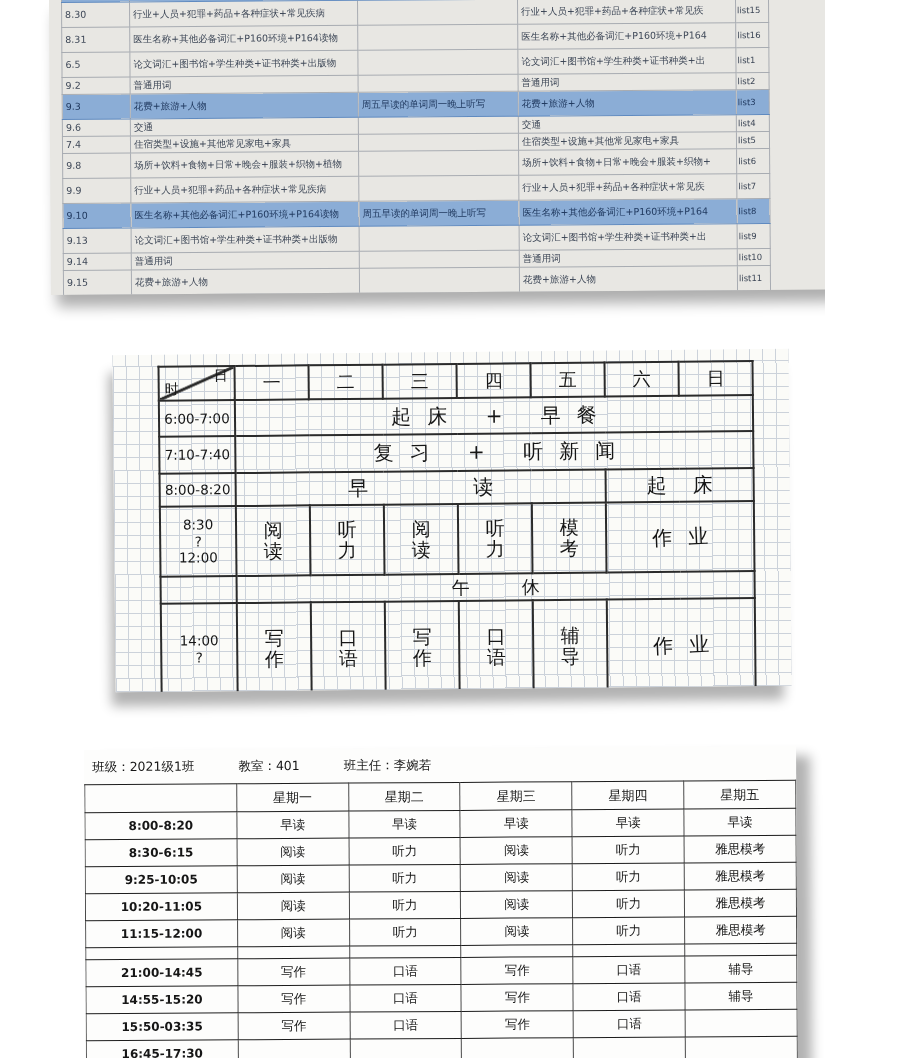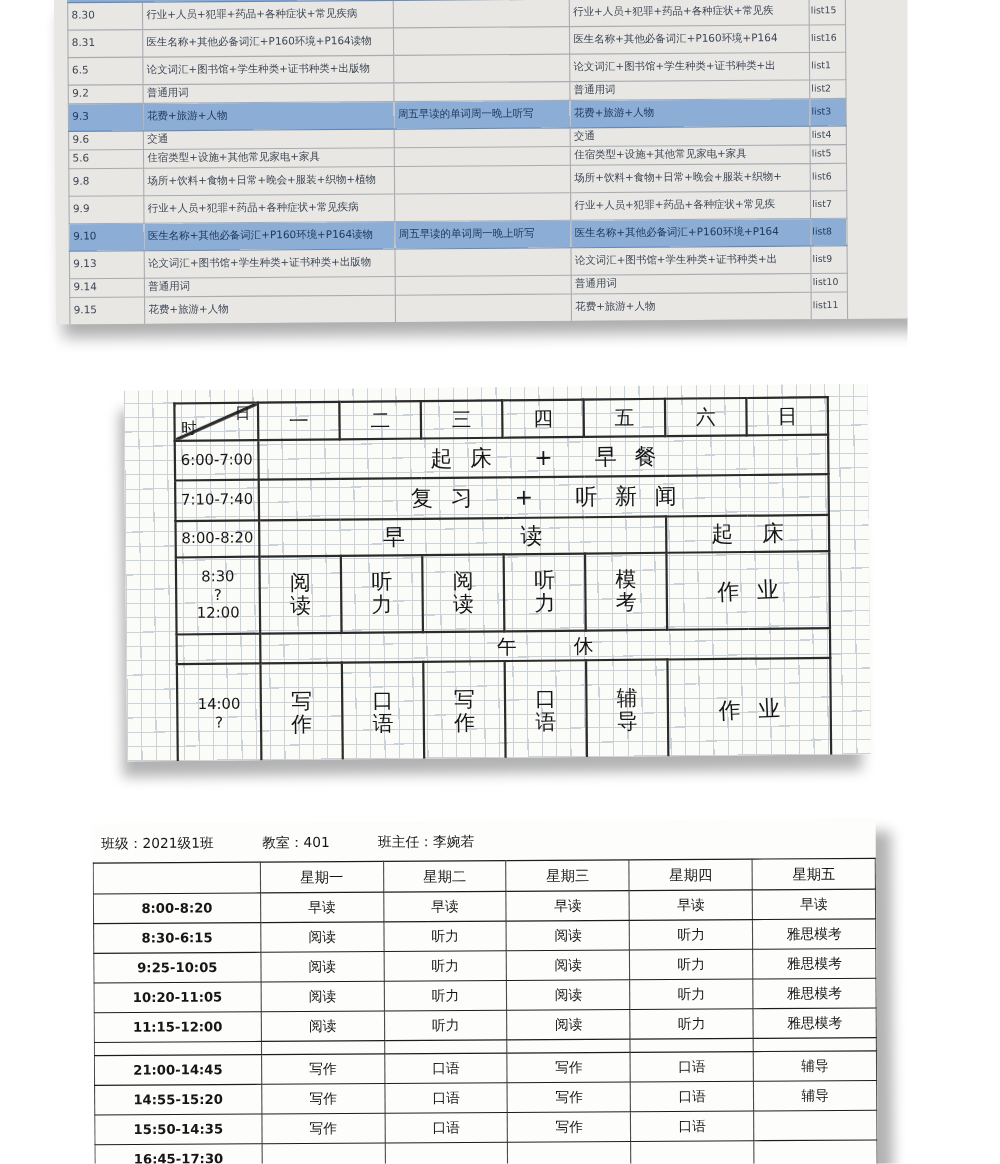--- a/index.html
+++ b/index.html
@@ -136,21 +136,21 @@
             <td class="lst">list3</td>
           </tr>
           <tr class="short">
             <td>9.6</td>
             <td>交通</td>
             <td></td>
             <td class="d2">交通</td>
             <td class="lst">list4</td>
           </tr>
           <tr class="short">
-            <td>5.6</td>
+            <td>7.4</td>
             <td>住宿类型+设施+其他常见家电+家具</td>
             <td></td>
             <td class="d2">住宿类型+设施+其他常见家电+家具</td>
             <td class="lst">list5</td>
           </tr>
           <tr class="tall">
             <td>9.8</td>
             <td>场所+饮料+食物+日常+晚会+服装+织物+植物</td>
             <td></td>
             <td class="d2">场所+饮料+食物+日常+晚会+服装+织物+</td>
@@ -357,21 +357,21 @@
           </tr>
           <tr>
             <td class="ptime">14:55-15:20</td>
             <td>写作</td>
             <td>口语</td>
             <td>写作</td>
             <td>口语</td>
             <td>辅导</td>
           </tr>
           <tr>
-            <td class="ptime">15:50-14:35</td>
+            <td class="ptime">15:50-03:35</td>
             <td>写作</td>
             <td>口语</td>
             <td>写作</td>
             <td>口语</td>
             <td></td>
           </tr>
           <tr>
             <td class="ptime">16:45-17:30</td>
             <td></td>
             <td></td>

